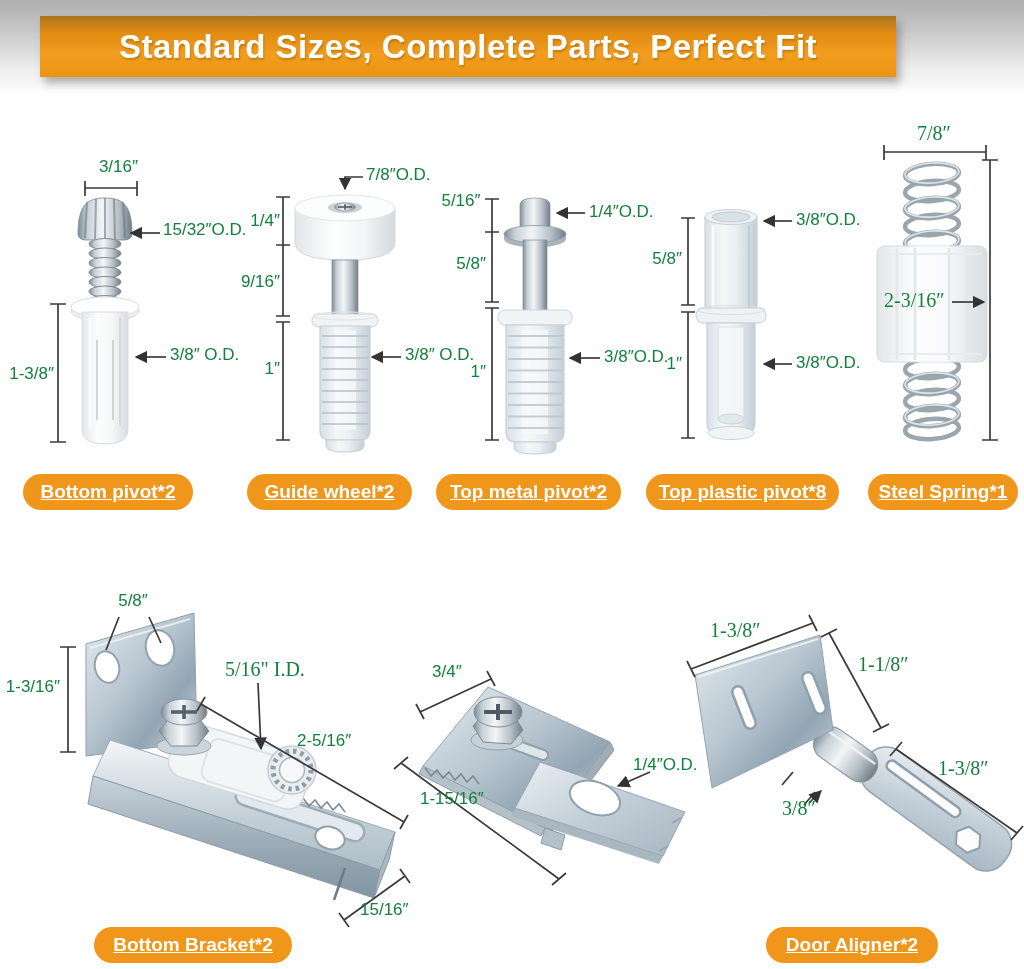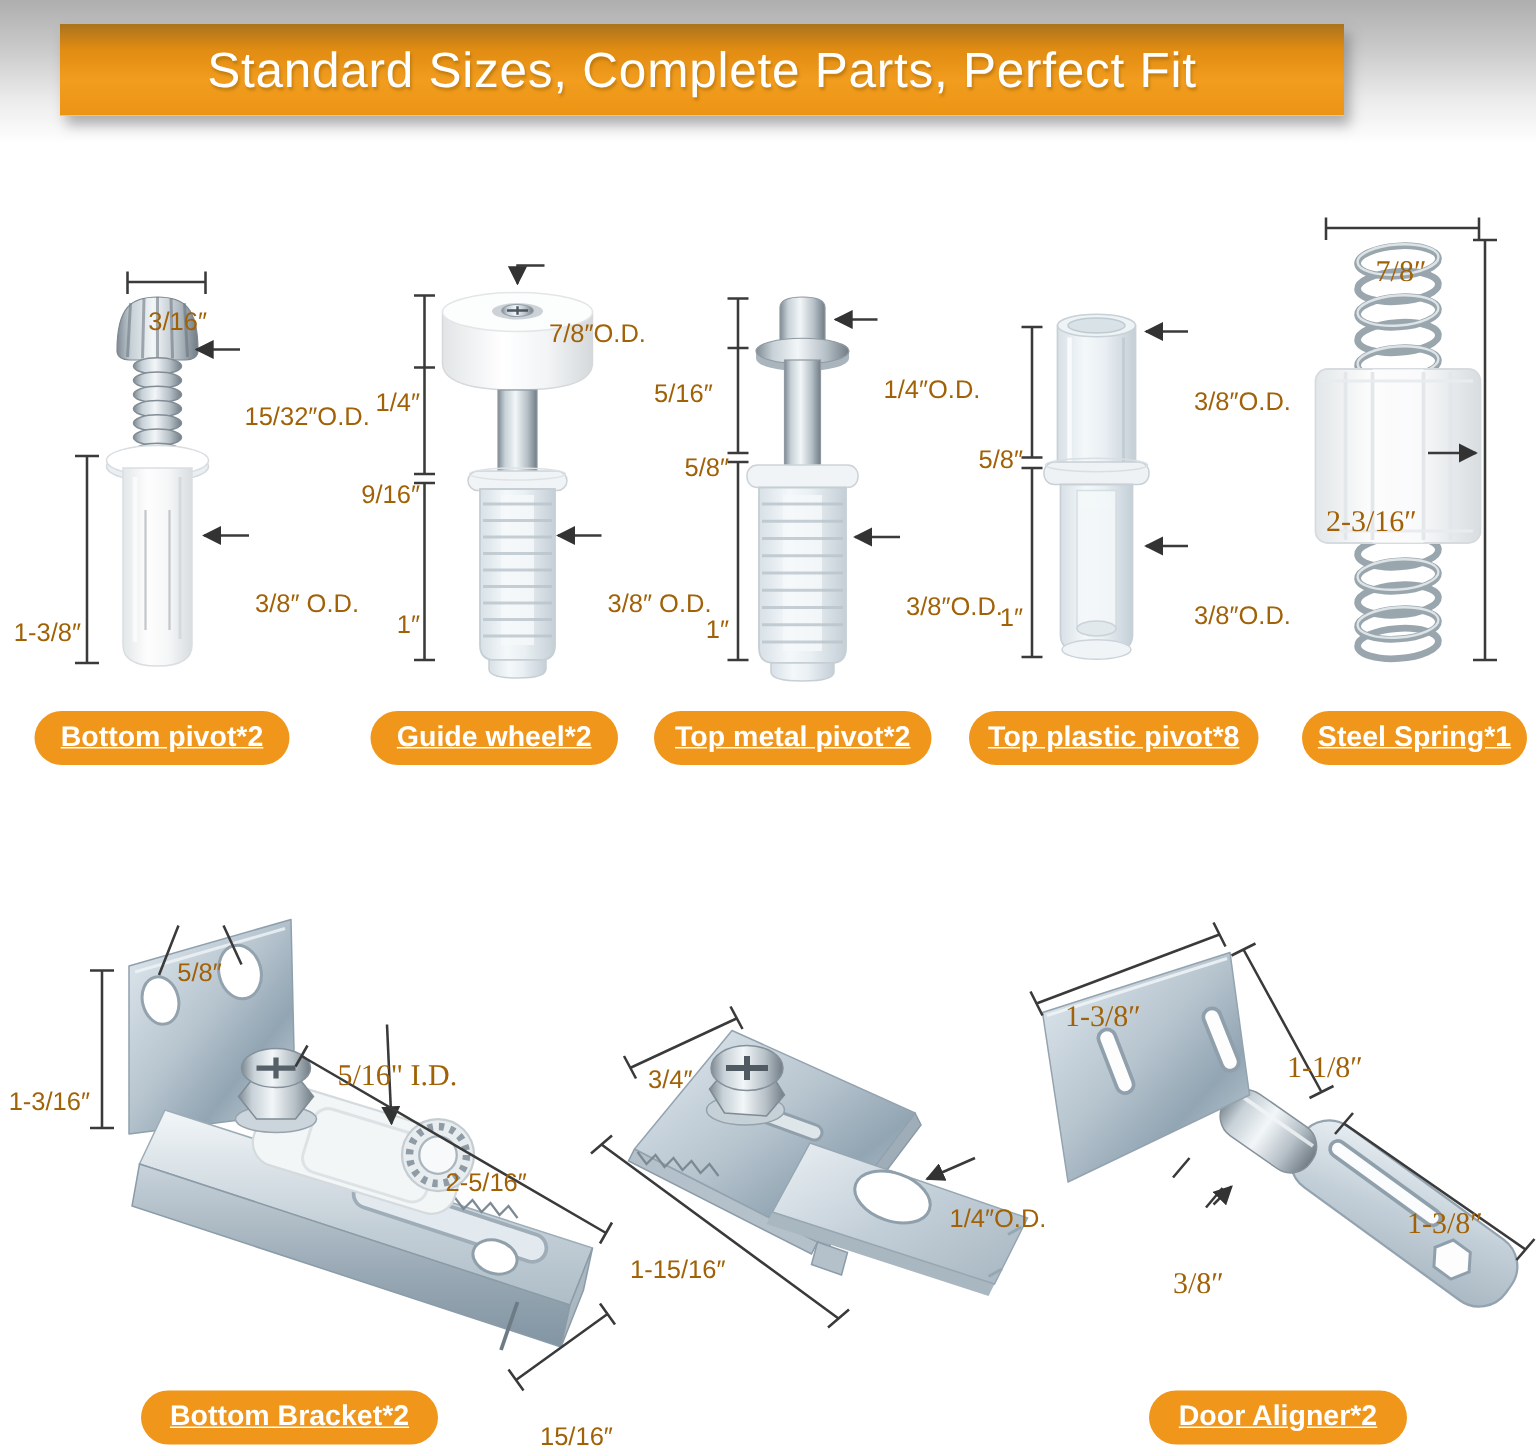--- a/index.html
+++ b/index.html
@@ -4,25 +4,25 @@
 <style>
   html,body{margin:0;padding:0;background:#ffffff;}
   #canvas{position:relative;width:1024px;height:969px;background:#ffffff;overflow:hidden;
           font-family:"Liberation Sans",sans-serif;}
   .top-backdrop{position:absolute;left:0;top:0;width:1024px;height:96px;
           background:linear-gradient(180deg,#aeaeae 0%,#c8c8c8 32%,#ececec 70%,#ffffff 100%);}
   .banner{position:absolute;left:40px;top:16px;width:856px;height:61px;
           background:linear-gradient(180deg,#aa731e 0%,#e18c12 28%,#f29d1e 62%,#ec9414 100%);
           box-shadow:4px 6px 8px rgba(90,90,90,.45);
           display:flex;align-items:center;justify-content:center;}
-  .banner-title{color:#ffffff;font-size:33px;font-weight:normal;letter-spacing:.5px;
+  .banner-title{color:#ffffff;font-size:33px;font-weight:bold;letter-spacing:.5px;
           text-shadow:1px 2px 2px rgba(140,90,0,.45);white-space:nowrap;}
   .illus{position:absolute;}
   .dims-overlay{position:absolute;left:0;top:0;width:1024px;height:969px;pointer-events:none;}
-  .dim{position:absolute;color:#a16207;font-size:17px;font-weight:500;white-space:nowrap;line-height:1.1;margin-top:48px;}
+  .dim{position:absolute;color:#15803d;font-size:17px;font-weight:500;white-space:nowrap;line-height:1.1;}
   .dim.serif{font-family:"Liberation Serif",serif;font-size:20px;font-weight:500;}
   .pill{position:absolute;height:36px;border-radius:18px;background:var(--accent,#F0961A);
         display:flex;align-items:center;justify-content:center;
         color:#ffffff;font-size:19px;font-weight:bold;white-space:nowrap;text-decoration:underline;}
 </style>
 </head>
 <body>
 
 <div id="canvas">
 
@@ -317,21 +317,21 @@
   <div class="dim" style="left:163px;top:221px">15/32″O.D.</div>
   <div class="dim" style="left:2px;top:365px;width:52px;text-align:right">1-3/8″</div>
   <div class="dim" style="left:170px;top:346px">3/8″ O.D.</div>
 
   <div class="dim" style="left:366px;top:166px">7/8″O.D.</div>
   <div class="dim" style="left:240px;top:212px;width:40px;text-align:right">1/4″</div>
   <div class="dim" style="left:230px;top:273px;width:50px;text-align:right">9/16″</div>
   <div class="dim" style="left:252px;top:360px;width:28px;text-align:right">1″</div>
   <div class="dim" style="left:405px;top:346px">3/8″ O.D.</div>
 
-  <div class="dim" style="left:436px;top:206px;width:50px;text-align:left">5/16″</div>
+  <div class="dim" style="left:436px;top:192px;width:50px;text-align:center">5/16″</div>
   <div class="dim" style="left:589px;top:203px">1/4″O.D.</div>
   <div class="dim" style="left:446px;top:255px;width:40px;text-align:right">5/8″</div>
   <div class="dim" style="left:460px;top:363px;width:26px;text-align:right">1″</div>
   <div class="dim" style="left:604px;top:348px">3/8″O.D.</div>
 
   <div class="dim" style="left:796px;top:211px">3/8″O.D.</div>
   <div class="dim" style="left:642px;top:250px;width:40px;text-align:right">5/8″</div>
   <div class="dim" style="left:656px;top:355px;width:26px;text-align:right">1″</div>
   <div class="dim" style="left:796px;top:354px">3/8″O.D.</div>
 

